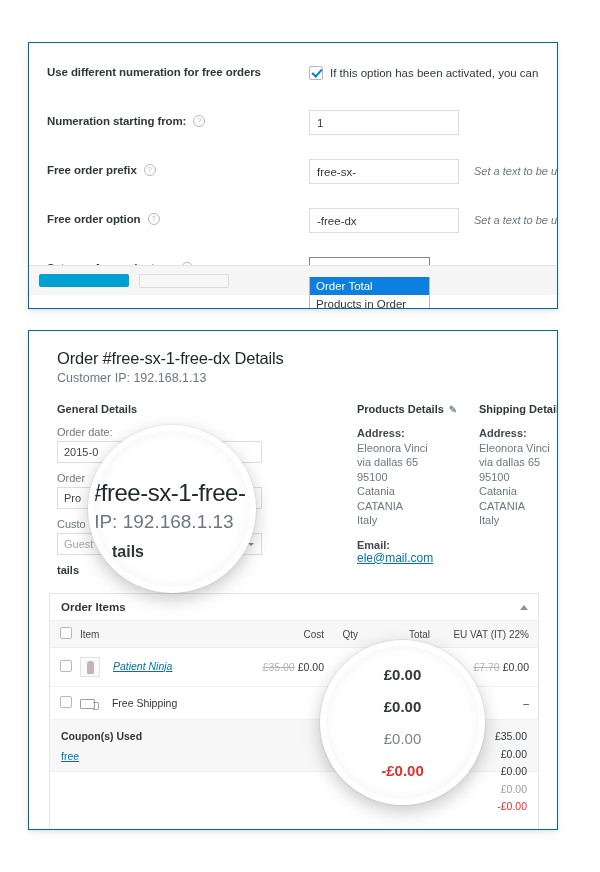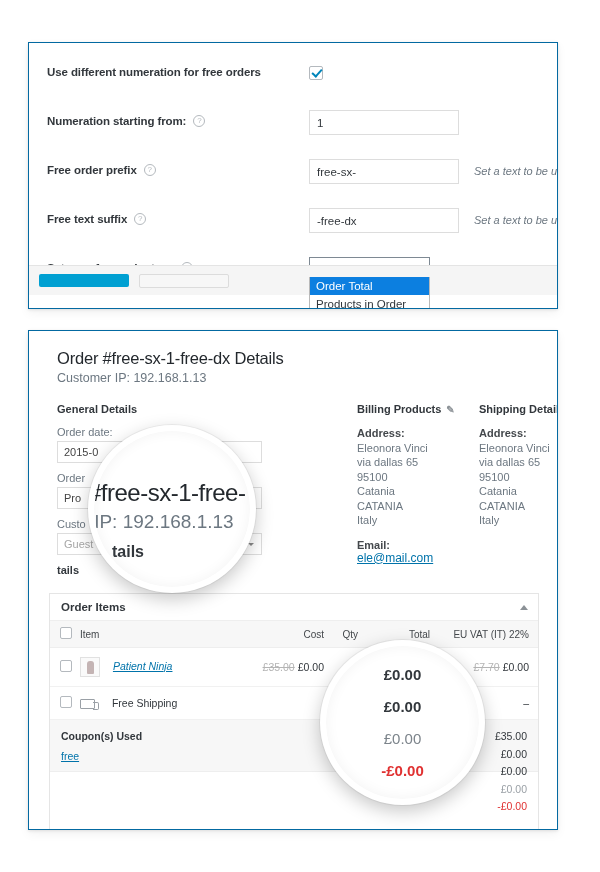--- a/index.html
+++ b/index.html
@@ -471,20 +471,21 @@
 <div class="panel" id="settings-panel">
   <div class="settings-body">
 
     <div class="form-row">
       <div class="form-label">
         <span>Use different numeration for free orders</span>
       </div>
       <div class="form-control">
         <div class="checkbox-wrap">
           <span class="cbox checked"></span>
+          <span class="cb-desc">If this option has been activated, you can</span>
         </div>
       </div>
     </div>
 
     <div class="form-row">
       <div class="form-label">
         <span>Numeration starting from:</span>
         <span class="help-icon">?</span>
       </div>
       <div class="form-control">
@@ -498,21 +499,21 @@
         <span class="help-icon">?</span>
       </div>
       <div class="form-control">
         <input class="text-input" type="text" value="free-sx-" style="">
         <span class="hint">Set a text to be used</span>
       </div>
     </div>
 
     <div class="form-row">
       <div class="form-label">
-        <span>Free text suffix</span>
+        <span>Free order option</span>
         <span class="help-icon">?</span>
       </div>
       <div class="form-control">
         <input class="text-input" type="text" value="-free-dx" style="">
         <span class="hint">Set a text to be used</span>
       </div>
     </div>
 
     <div class="form-row">
       <div class="form-label">
@@ -563,21 +564,21 @@
         <div class="field-label">Custo</div>
         <div class="field-box select placeholder">
           <span>Guest</span>
         </div>
 
         <div class="col-head">tails</div>
       </div>
 
       <div class="col-billing">
         <div class="col-head">
-          <span>Billing Products</span>
+          <span>Products Details</span>
           <span class="pencil-icon">✎</span>
         </div>
         <div class="addr-line addr-title">Address:</div>
         <div class="addr-line">Eleonora Vinci</div>
         <div class="addr-line">via dallas 65</div>
         <div class="addr-line">95100</div>
         <div class="addr-line">Catania</div>
         <div class="addr-line">CATANIA</div>
         <div class="addr-line">Italy</div>
         <div class="email-label">Email:</div>

